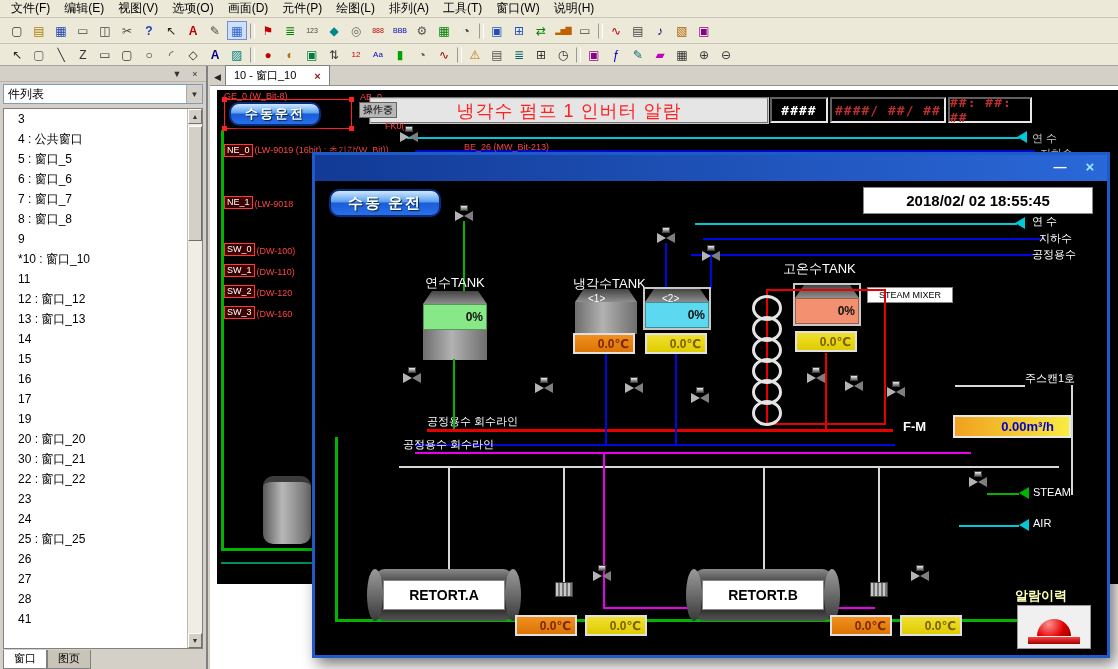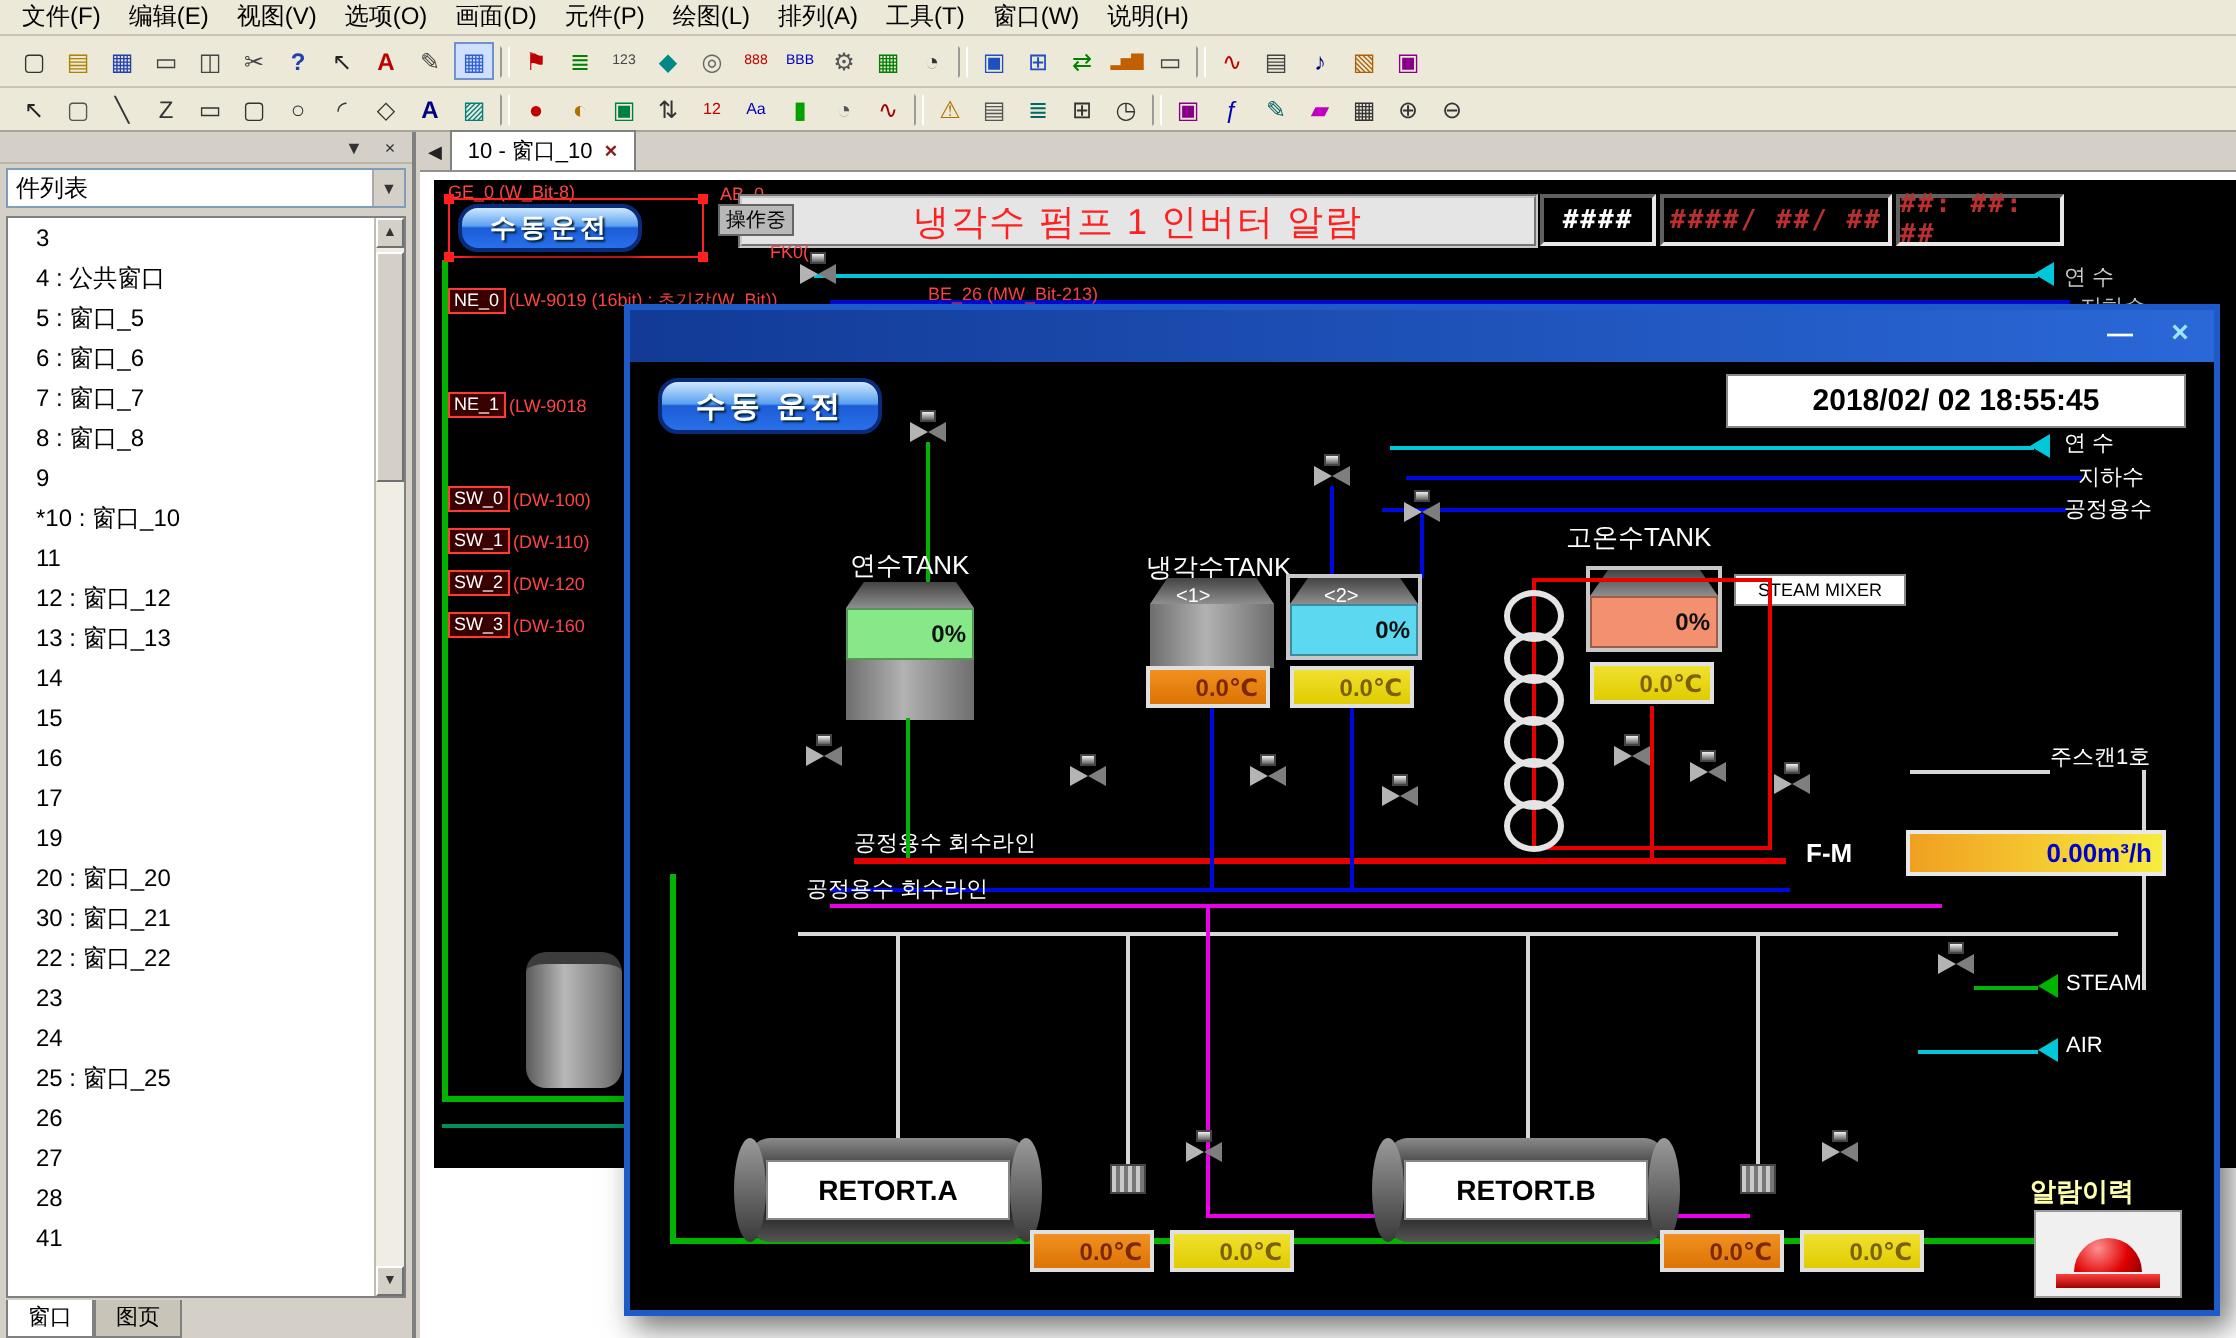--- a/index.html
+++ b/index.html
@@ -28,29 +28,29 @@
   .sarrow.down { bottom:0; }
   .sthumb { position:absolute; left:0; right:0; top:17px; height:115px; background:#d4d0c8; border:1px solid; border-color:#fff #707070 #707070 #fff; }
   .bottom-tabs { position:absolute; left:3px; bottom:0; height:19px; display:flex; }
   .btab { padding:1px 10px; font-size:11px; color:#000; background:#c8c4b8; border:1px solid #808080; border-top:none; }
   .btab:first-child { background:#fff; }
 
   
   #main { position:absolute; left:210px; top:66px; right:0; bottom:0; background:#fff; }
   .tabbar { position:absolute; left:0; top:0; right:0; height:20px; background:#d4d0c8; border-bottom:1px solid #909090; display:flex; align-items:flex-end; }
   .tabnav { font-size:9px; color:#222; padding:0 4px 3px 4px; }
-  .doc-tab { display:flex; align-items:center; gap:6px; background:#fff; border:1px solid #808080; border-bottom:none; padding:2px 8px; font-size:11px; color:#000; }
+  .doc-tab { display:flex; align-items:center; gap:18px; background:#fff; border:1px solid #808080; border-bottom:none; padding:2px 8px; font-size:11px; color:#000; }
   .tabclose { color:#8b1a1a; font-size:11px; font-weight:bold; }
   .canvas { position:absolute; left:0; top:20px; right:0; bottom:0; background:#fff; overflow:hidden; }
   .screen { position:absolute; left:7px; top:4px; width:1004px; height:494px; background:#000; overflow:hidden; }
 
   .pipe { position:absolute; }
   .lbl { position:absolute; color:#fff; font-size:11px; white-space:nowrap; }
   .rtag { position:absolute; color:#ff4444; font-size:9px; white-space:nowrap; }
-  .tag { position:absolute; display:flex; gap:2px; align-items:center; white-space:nowrap; }
+  .tag { position:absolute; display:flex; gap:2px; align-items:flex-end; white-space:nowrap; }
   .tagbox { border:1px solid #ff3838; background:#3a0000; color:#fff; font-size:9px; line-height:11px; padding:0 2px; }
   .tagtext { color:#ff4444; font-size:9px; }
   .statebox { position:absolute; background:#b8b8b8; border:1px solid #666; color:#000; font-size:10px; padding:0 3px; z-index:3; }
   .sel { position:absolute; border:1px solid #ff2020; }
   .sel i { position:absolute; width:5px; height:5px; background:#ff2020; }
   .alarmbar { position:absolute; background:#e5e5e5; border:2px groove #c8c8c8; color:var(--alarm_red,#ff2020); font-weight:normal; font-size:18px; display:flex; align-items:center; justify-content:center; letter-spacing:1px; }
   .datebox { position:absolute; background:#000; border:2px solid; border-color:#606060 #e8e8e8 #e8e8e8 #606060; font-weight:bold; font-size:13px; display:flex; align-items:center; justify-content:center; letter-spacing:1px; font-family:"DejaVu Sans Mono",monospace; }
   .cylinder { position:absolute; background:linear-gradient(90deg,#5a5a5a,#b8b8b8 40%,#6a6a6a); border-radius:10px; border-top:6px solid #3c3c3c; }
 
   .manualbtn { position:absolute; background:linear-gradient(180deg,#cfe8ff 0%,#5aa0f0 45%,#1c5cd8 50%,#2870e8 100%); border:2px solid #0a2a7a; border-radius:10px; color:#fff; font-weight:bold; display:flex; align-items:center; justify-content:center; letter-spacing:2px; box-shadow:2px 3px 4px rgba(0,0,0,.5); text-shadow:1px 1px 1px #023; }
@@ -75,21 +75,21 @@
   .tank .cap { height:13px; background:linear-gradient(#444,#8e8e8e); clip-path:polygon(14% 0,86% 0,100% 100%,0 100%); }
   .tank .fill { height:26px; display:flex; align-items:center; box-shadow:inset 0 0 0 1px rgba(0,0,0,.35); }
   .tank .fill .pct { width:100%; text-align:right; padding-right:4px; font-size:12px; font-weight:bold; color:#111; }
   .tank .tbody { background:linear-gradient(90deg,#6e6e6e,#b2b2b2 45%,#6e6e6e); }
   .tname { position:absolute; color:#fff; font-size:13px; white-space:nowrap; }
   .tsub { position:absolute; color:#fff; font-size:10px; }
   .tempbox { position:absolute; width:62px; height:21px; border:2px solid #e0e0e0; display:flex; align-items:center; justify-content:flex-end; padding-right:4px; font-weight:bold; font-size:12px; }
   .orange { background:linear-gradient(var(--temp_orange,#f09020),#dc7404); color:#7a2800; }
   .yellow { background:linear-gradient(var(--temp_yellow,#f0e030),#e0cc00); color:#7a6000; }
   .mixer { position:absolute; width:86px; height:16px; background:#fff; border:1px solid #888; color:#000; font-size:9px; display:flex; align-items:center; justify-content:center; }
-  .fmbox { position:absolute; width:130px; height:23px; background:linear-gradient(90deg,#f0a020,#f8ec40); border:2px solid #e8e8e8; color:#0000cc; font-weight:bold; font-size:13px; display:flex; align-items:center; justify-content:flex-end; padding-right:5px; }
+  .fmbox { position:absolute; width:118px; height:23px; background:linear-gradient(90deg,#f0a020,#f8ec40); border:2px solid #e8e8e8; color:#0000cc; font-weight:bold; font-size:13px; display:flex; align-items:center; justify-content:flex-end; padding-right:15px; }
   .coil { position:absolute; }
   .coil i { display:block; width:30px; height:26px; border:3px solid #e4e4e4; border-radius:50%; margin-top:-5px; }
   .coil i:first-child { margin-top:0; }
   .retort { position:absolute; width:150px; height:52px; border-radius:16px / 26px; background:linear-gradient(180deg,#8a8a8a,#2e2e2e 35%,#1a1a1a 65%,#555); }
   .retort:before { content:""; position:absolute; left:-2px; top:0; bottom:0; width:16px; border-radius:50%; background:linear-gradient(180deg,#9a9a9a,#3a3a3a); }
   .retort:after { content:""; position:absolute; right:-2px; top:0; bottom:0; width:16px; border-radius:50%; background:linear-gradient(180deg,#9a9a9a,#3a3a3a); }
   .rlabel { position:absolute; left:14px; right:14px; top:11px; bottom:11px; background:#fff; border:1px solid #888; display:flex; align-items:center; justify-content:center; font-weight:bold; font-size:14px; color:#000; z-index:2; }
   .alarmicon { position:absolute; width:74px; height:44px; background:#f0f0f0; border:1px solid #999; display:flex; flex-direction:column; align-items:center; justify-content:flex-end; padding-bottom:4px; }
   .dome { width:34px; height:17px; background:radial-gradient(circle at 35% 30%,#ff9090,#e00000 60%,#900000); border-radius:17px 17px 0 0; }
   .sbase { width:52px; height:7px; background:linear-gradient(#ff4040,#a00000); margin-top:1px; }

